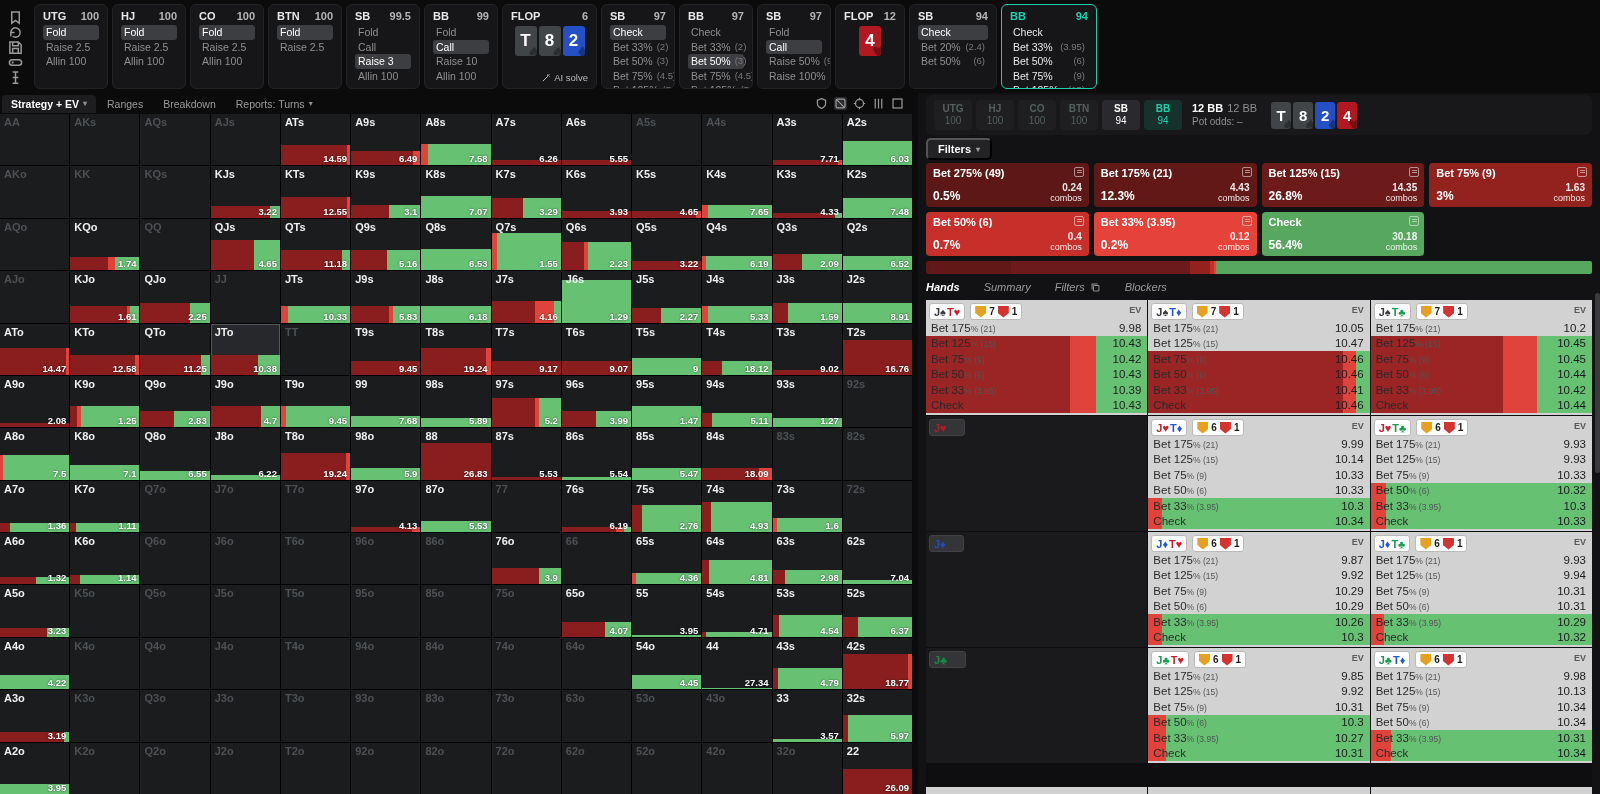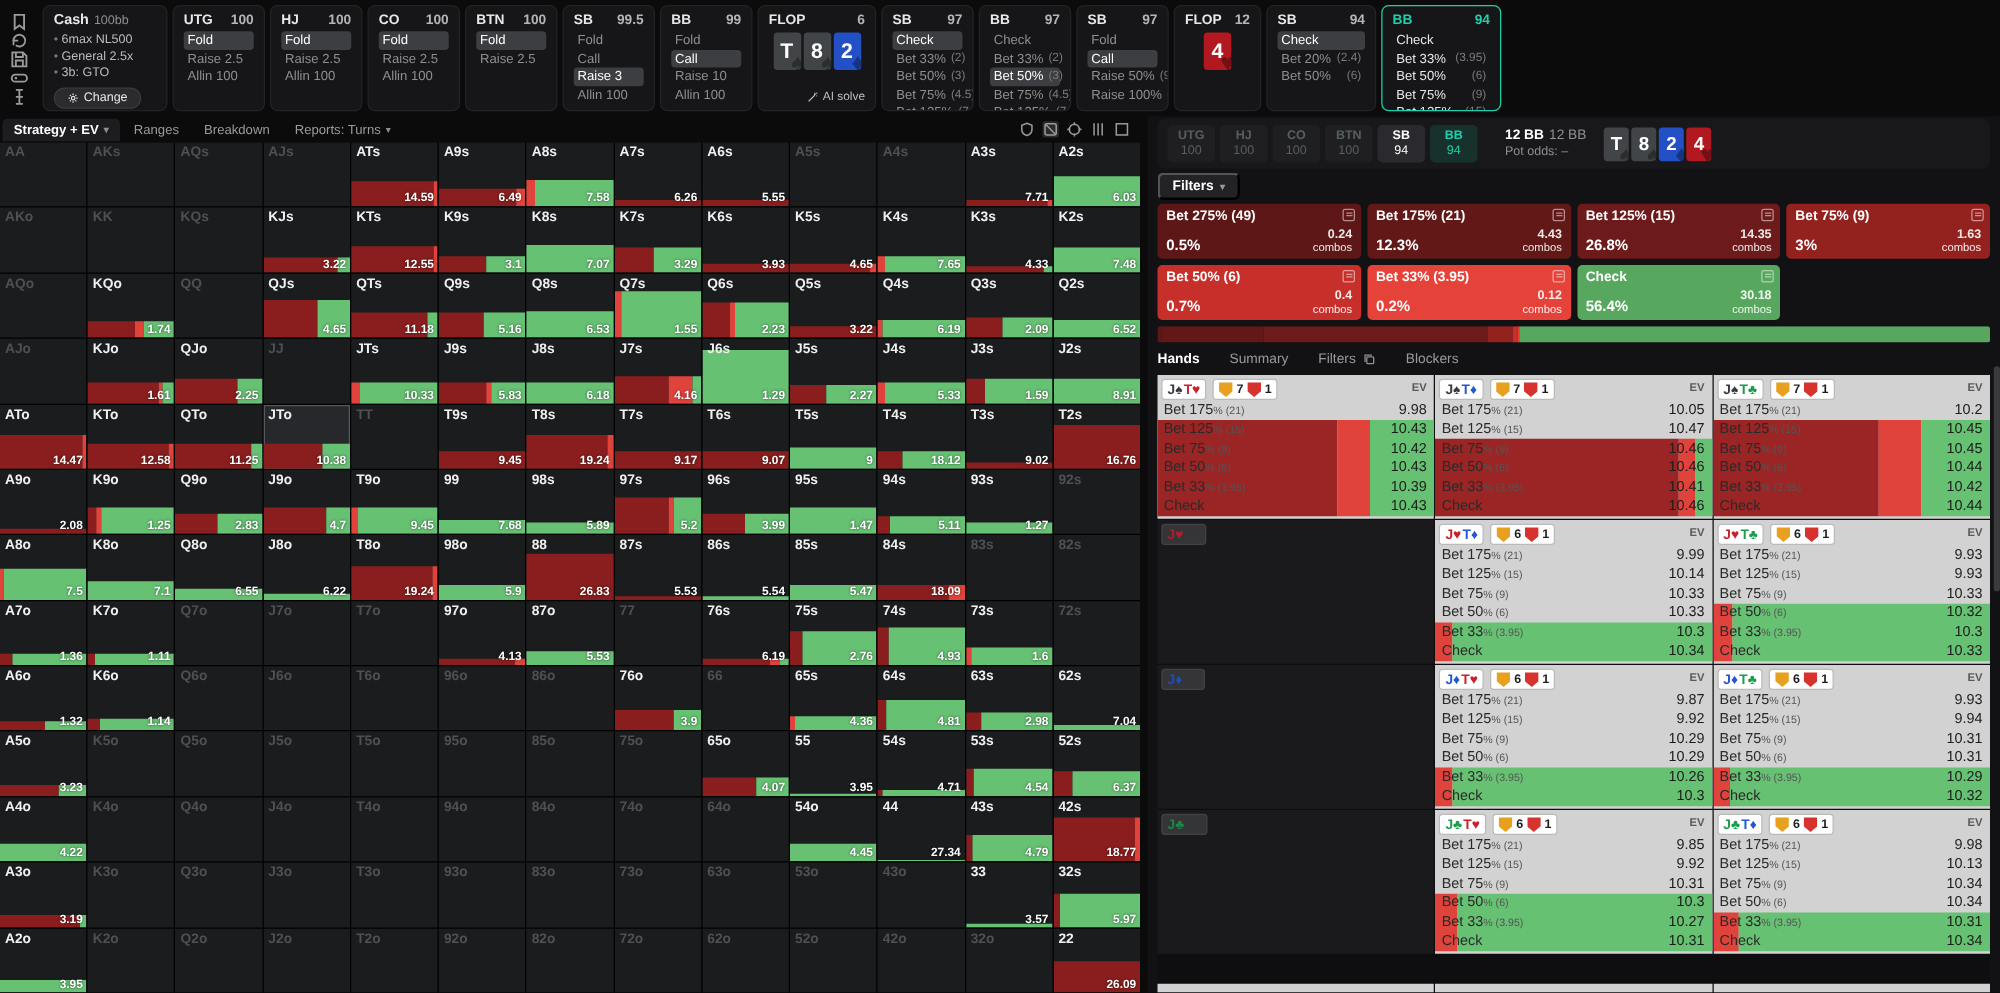--- a/index.html
+++ b/index.html
@@ -62,41 +62,41 @@
   
   .right { flex:1; border-left:6px solid #0b0b0c; background:#121214; display:flex; flex-direction:column; padding:2px 8px 0 8px; position:relative; }
   .rtabs { display:flex; gap:22px; height:24px; align-items:center; }
   .rtab { font-size:11px; color:#9a9a9a; cursor:pointer; }
   .rtab.on { color:#fff; font-weight:bold; }
   .chipsrow { height:40px; display:flex; align-items:center; gap:6px; background:#18181a; border-radius:6px; padding:0 8px; }
   .pchip { width:38px; text-align:center; font-size:10px; line-height:12px; font-weight:bold; color:#55605c; background:#1f1f22; border-radius:4px; padding:3px 0; cursor:pointer; }
   .pchip div:last-child { font-weight:normal; }
   .pchip.sb { color:#fff; background:#2a2a2e; }
   .pchip.bb { color:#1ed0ac; background:#17322c; }
-  .potline { font-size:10px; margin-left:16px; line-height:13px; }
+  .potline { font-size:10px; margin-left:4px; line-height:13px; }
   .potline .bb1 { font-weight:bold; color:#fff; font-size:11px; }
   .potline .bb2 { color:#8f8f8f; font-size:11px; margin-left:4px; }
   .potline .po { color:#8f8f8f; }
   .mini-cards { display:flex; gap:2px; margin-left:8px; }
   .mini-cards .card { width:20px; height:27px; font-size:15px; }
   .actbtn-row { height:28px; display:flex; align-items:center; }
   .actbtn { background:#232326; border-radius:5px; color:#fff; font-weight:bold; font-size:11px; padding:3px 10px; display:flex; gap:5px; align-items:center; cursor:pointer; }
   .actbtn .car { color:#9a9a9a; font-size:8px; }
   #actcards { display:grid; grid-template-columns:repeat(4,1fr); gap:5px; }
   .acard { height:44px; border-radius:4px; padding:4px 7px; position:relative; color:#fff; cursor:pointer; }
   .acard .al { font-size:11px; font-weight:bold; }
   .acard .ap { position:absolute; left:7px; bottom:4px; font-size:12px; font-weight:bold; }
   .acard .ac { position:absolute; right:7px; bottom:4px; text-align:right; font-size:9px; line-height:10px; opacity:.9; }
   .acard .ac b { font-size:10px; }
   .acard .corner { position:absolute; top:4px; right:5px; width:10px; height:10px; border:1px solid rgba(255,255,255,.65); border-radius:2px; opacity:.8; }
   .acard .corner::after { content:""; position:absolute; left:2px; top:2px; width:5px; height:1px; background:rgba(255,255,255,.65); box-shadow:0 2px 0 rgba(255,255,255,.65); }
   #stratbar { height:13px; display:flex; margin-top:5px; border-radius:2px; overflow:hidden; }
   #stratbar i { height:100%; }
   .htabs { height:26px; display:flex; align-items:center; gap:24px; }
-  .htab { font-size:11px; color:#9a9a9a; cursor:pointer; display:flex; gap:5px; align-items:center; }
+  .htab { font-size:11px; color:#9a9a9a; cursor:pointer; display:flex; gap:5px; align-items:center;font-style:italic; }
   .htab.on { color:#fff; font-weight:bold; }
   .htab .ic { width:11px; height:11px; color:#8f8f8f; }
   #tiles { flex:1; display:grid; grid-template-columns:repeat(3,1fr); grid-auto-rows:115px; gap:1px; background:#0e0e10; }
   .tile { background:#d2d2d2; position:relative; overflow:hidden; color:#1d1d1d; }
   .tile.dark { background:#1a1a1c; }
   .tile .thead { position:absolute; top:3px; left:3px; display:flex; gap:5px; z-index:4; }
   .combo-chip { background:#fff; border:1px solid #bbb; border-radius:3px; padding:0 4px; font-size:11px; font-weight:bold; display:flex; align-items:center; gap:1px; height:17px; }
   .tile.dark .combo-chip { background:#3a3a3d; border-color:#4a4a4e; opacity:.85; }
   .badge-chip { background:#fff; border:1px solid #bbb; border-radius:3px; padding:0 4px; height:17px; display:flex; align-items:center; gap:3px; font-size:10px; font-weight:bold; }
   .shield { width:11px; height:12px; display:inline-flex; align-items:center; justify-content:center; color:#fff; font-size:8px; font-weight:bold; clip-path:polygon(0 0,100% 0,100% 62%,50% 100%,0 62%); }
@@ -143,38 +143,20 @@
             <path d="M5 7v2M4 8h2M10.5 8h.01M12 8h.01"></path>
           </svg>
         </span>
       <span class="ic">
           <svg viewBox="0 0 16 16" fill="none" stroke="currentColor" stroke-width="1.6">
             <path d="M8 2v12M5 2h6M5 14h6M5 8h6"></path>
           </svg>
         </span>
     </div>
 
-    <div class="panel cfg">
-      <div class="t">
-          <b>Cash</b>
-          <span>100bb</span>
-        </div>
-      <ul id="cfg-bullets">
-          <li>6max NL500</li>
-          <li>General 2.5x</li>
-          <li>3b: GTO</li>
-        </ul>
-      <button class="btn-change">
-          <svg width="9" height="9" viewBox="0 0 16 16" fill="none" stroke="#ddd" stroke-width="1.8">
-            <circle cx="8" cy="8" r="2.5"></circle>
-            <path d="M8 1.5v2M8 12.5v2M1.5 8h2M12.5 8h2M3.4 3.4l1.4 1.4M11.2 11.2l1.4 1.4M12.6 3.4l-1.4 1.4M4.8 11.2l-1.4 1.4"></path>
-          </svg>
-          <span>Change</span>
-        </button>
-    </div>
 
     <div id="hpanels" style="display:flex; gap:4px;">
         <div class="pos panel">
           <div class="head">
             <span class="p">UTG</span>
             <span class="v">100</span>
           </div>
           <div class="act sel">
             <span>Fold</span>
           </div>

